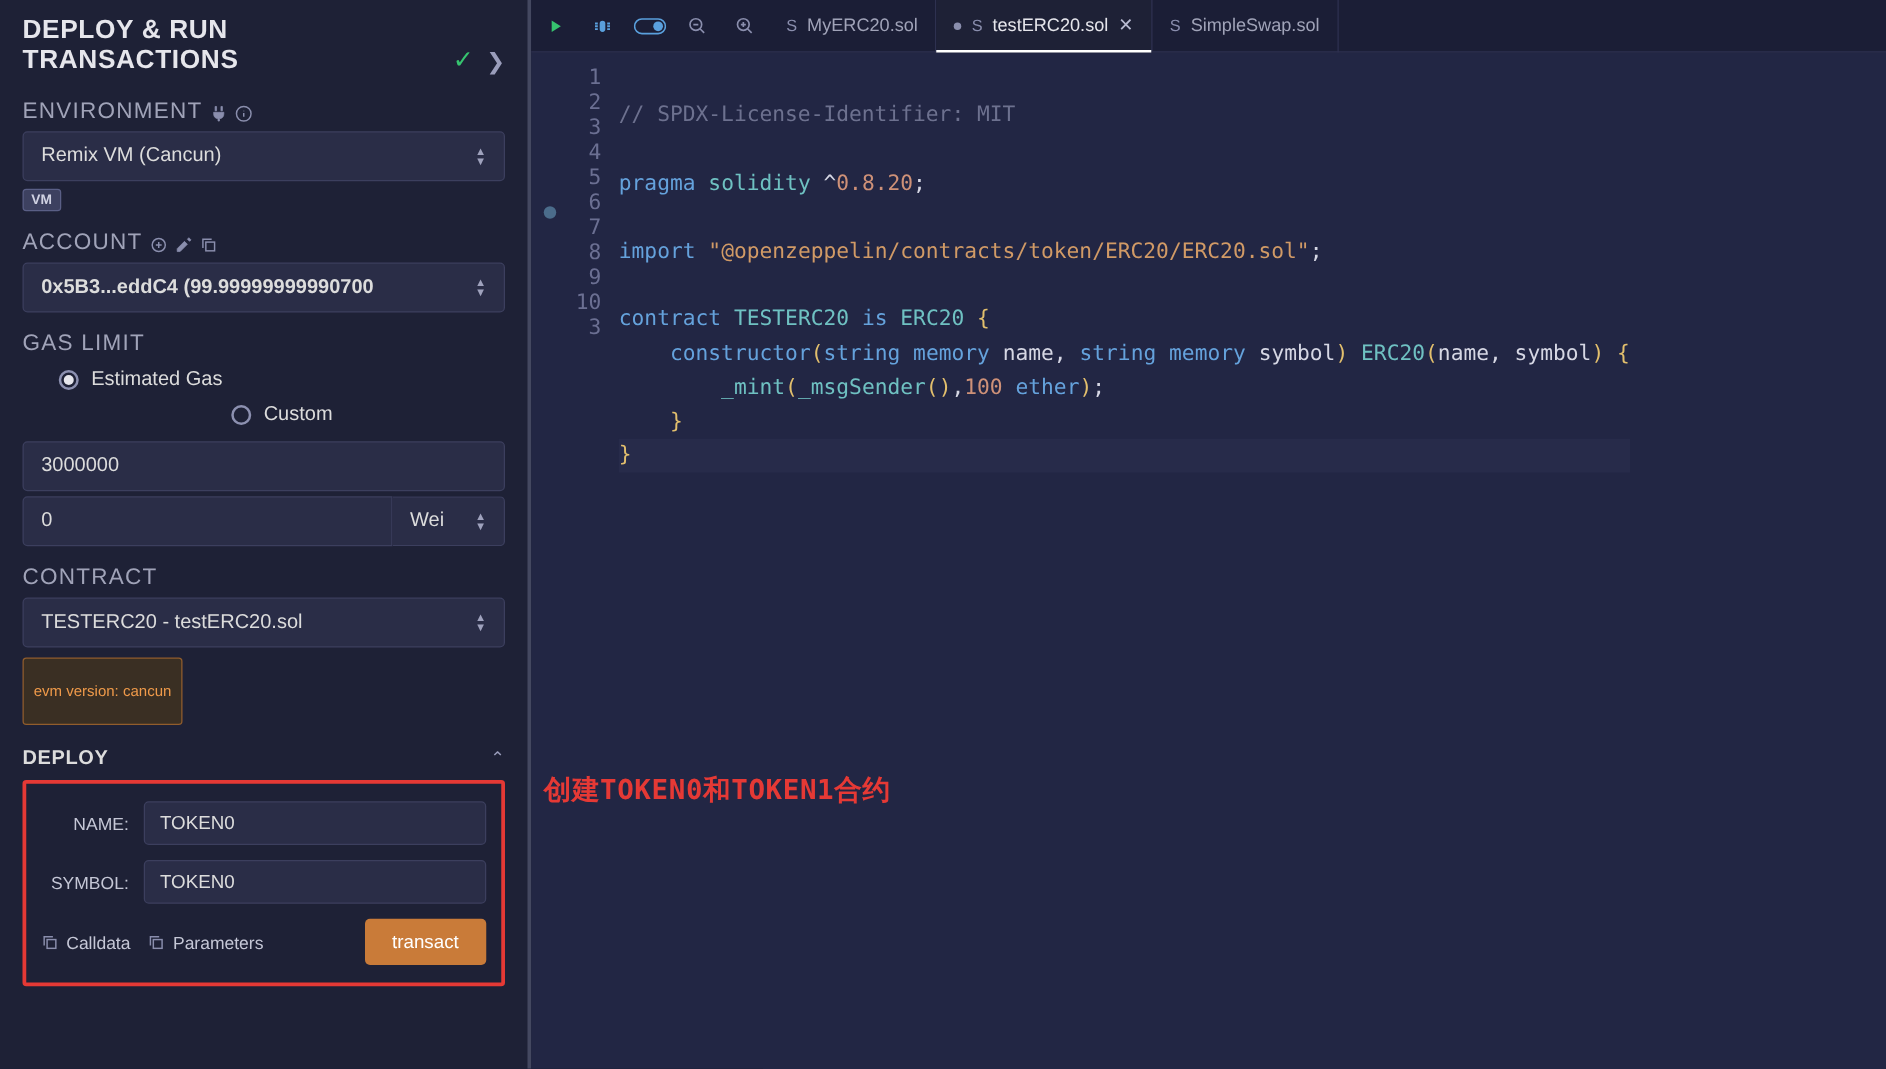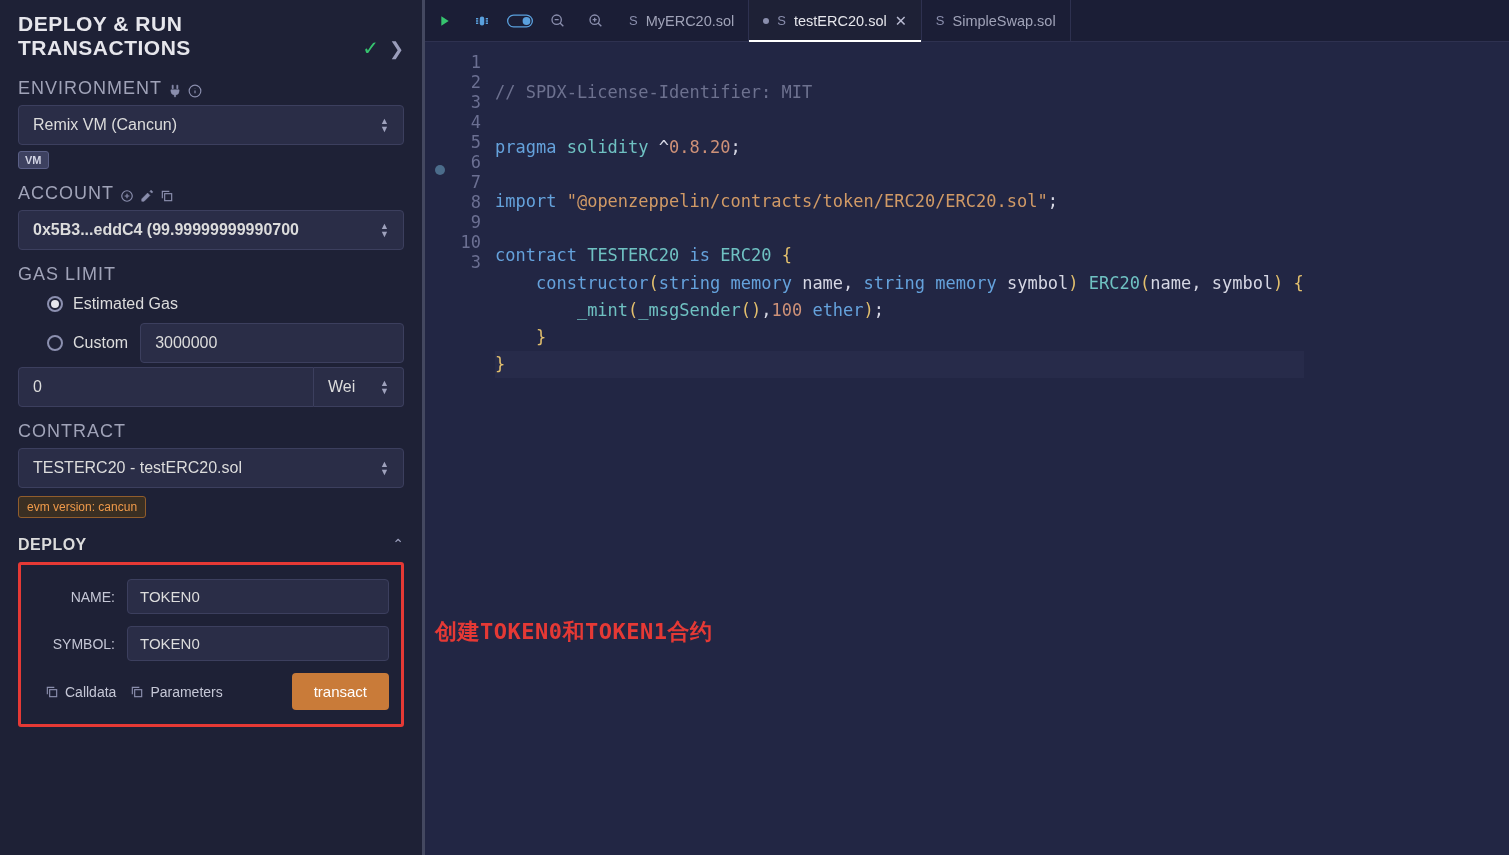--- a/index.html
+++ b/index.html
@@ -48,37 +48,37 @@
     background: var(--bg-medium); border:1px solid var(--border-soft);
     border-radius:4px; padding:10px 14px; font-size:16px; color:var(--text-main);
     width:100%;
   }
   .badge {
     display:inline-block; font-size:11px; font-weight:700; padding:2px 6px;
     border-radius:3px; background:#3d4160; border:1px solid #5a5f86; color:#d0d2e2;
     margin-top:6px;
   }
   .evm-badge {
-    display:inline-block; font-size:12px; padding:3px 8px; border-radius:3px;
+    display:inline-block; font-size:12px; padding:19px 8px; border-radius:3px;
     background:#3a2f23; color:#ef9a4a; border:1px solid #915d2c; margin-top:8px;
   }
   .radio-row { display:flex; align-items:center; gap:10px; margin-top:10px; font-size:16px; color:var(--text-main);padding-left:29px;}
   .radio { width:16px; height:16px; border:2px solid #8c90b0; border-radius:50%; display:inline-flex; align-items:center; justify-content:center;}
   .radio.checked::after { content:""; width:8px; height:8px; border-radius:50%; background:#e6e6ec;}
-  .custom-row { display:flex; gap:12px; align-items:center; margin-top:10px;}
+  .custom-row { display:flex; gap:12px; align-items:center; margin-top:10px;flex-direction:column;}
   .custom-row .input { flex:1; }
   .value-row { display:flex; gap:0; margin-top:4px;}
   .value-row .input { border-top-right-radius:0; border-bottom-right-radius:0; }
   .value-row .sel  { border-top-left-radius:0; border-bottom-left-radius:0; border-left:none; min-width:90px;}
   .deploy-header { display:flex; justify-content:space-between; align-items:flex-start; margin-top:18px;}
   .deploy-header h4 { margin:0; font-size:16px; letter-spacing:0.5px;}
   .deploy-box {
     border:3px solid var(--red-annot);
     border-radius:3px;
-    margin-top:8px; padding:14px 12px 14px 24px;
+    margin-top:8px; padding:14px 12px 14px 12px;
   }
   .param-row { display:flex; align-items:center; gap:12px; margin-bottom:12px;}
   .param-row label { width:70px; text-align:right; font-size:14px; color:var(--text-label);}
   .param-row .input { flex:1; font-size:15px; padding:8px 12px;}
   .action-row { display:flex; align-items:center; gap:14px; margin-top:6px;}
   .link-btn { display:flex; align-items:center; gap:6px; color:var(--text-label); font-size:14px; }
   .transact-btn {
     margin-left:auto; background: var(--orange); color:#fff; border:none;
     padding:10px 22px; border-radius:4px; font-size:15px; font-weight:500;
   }

